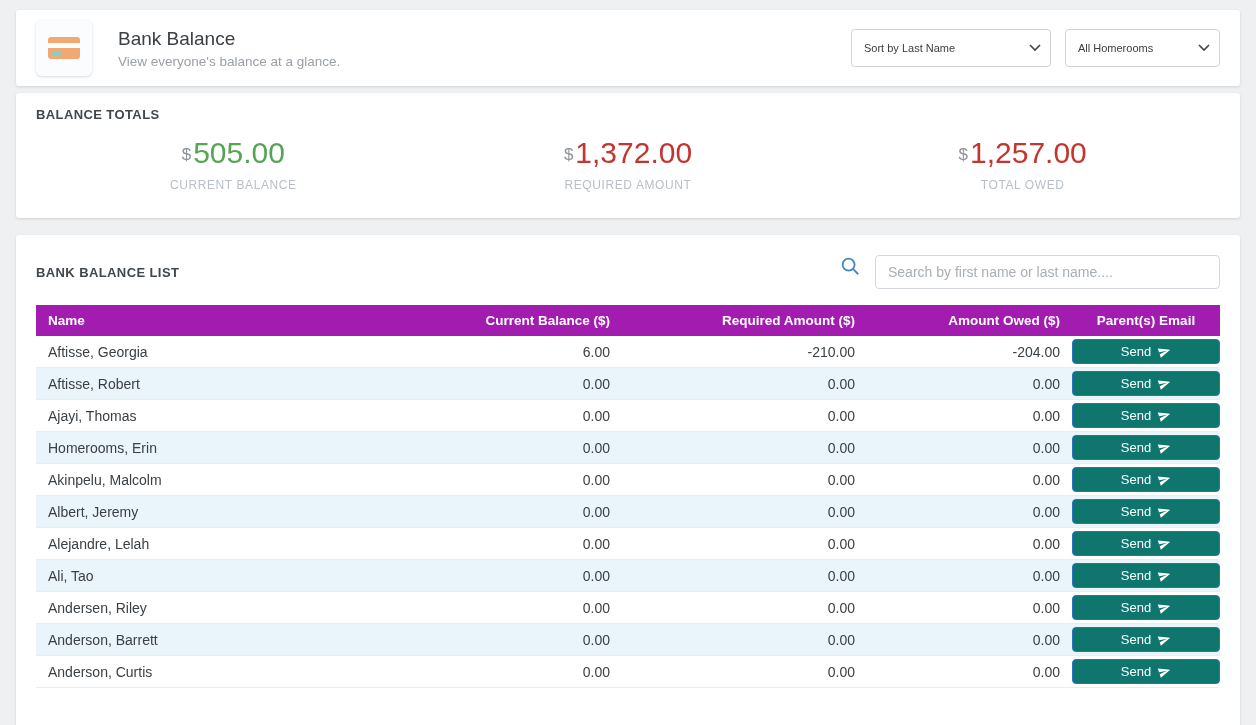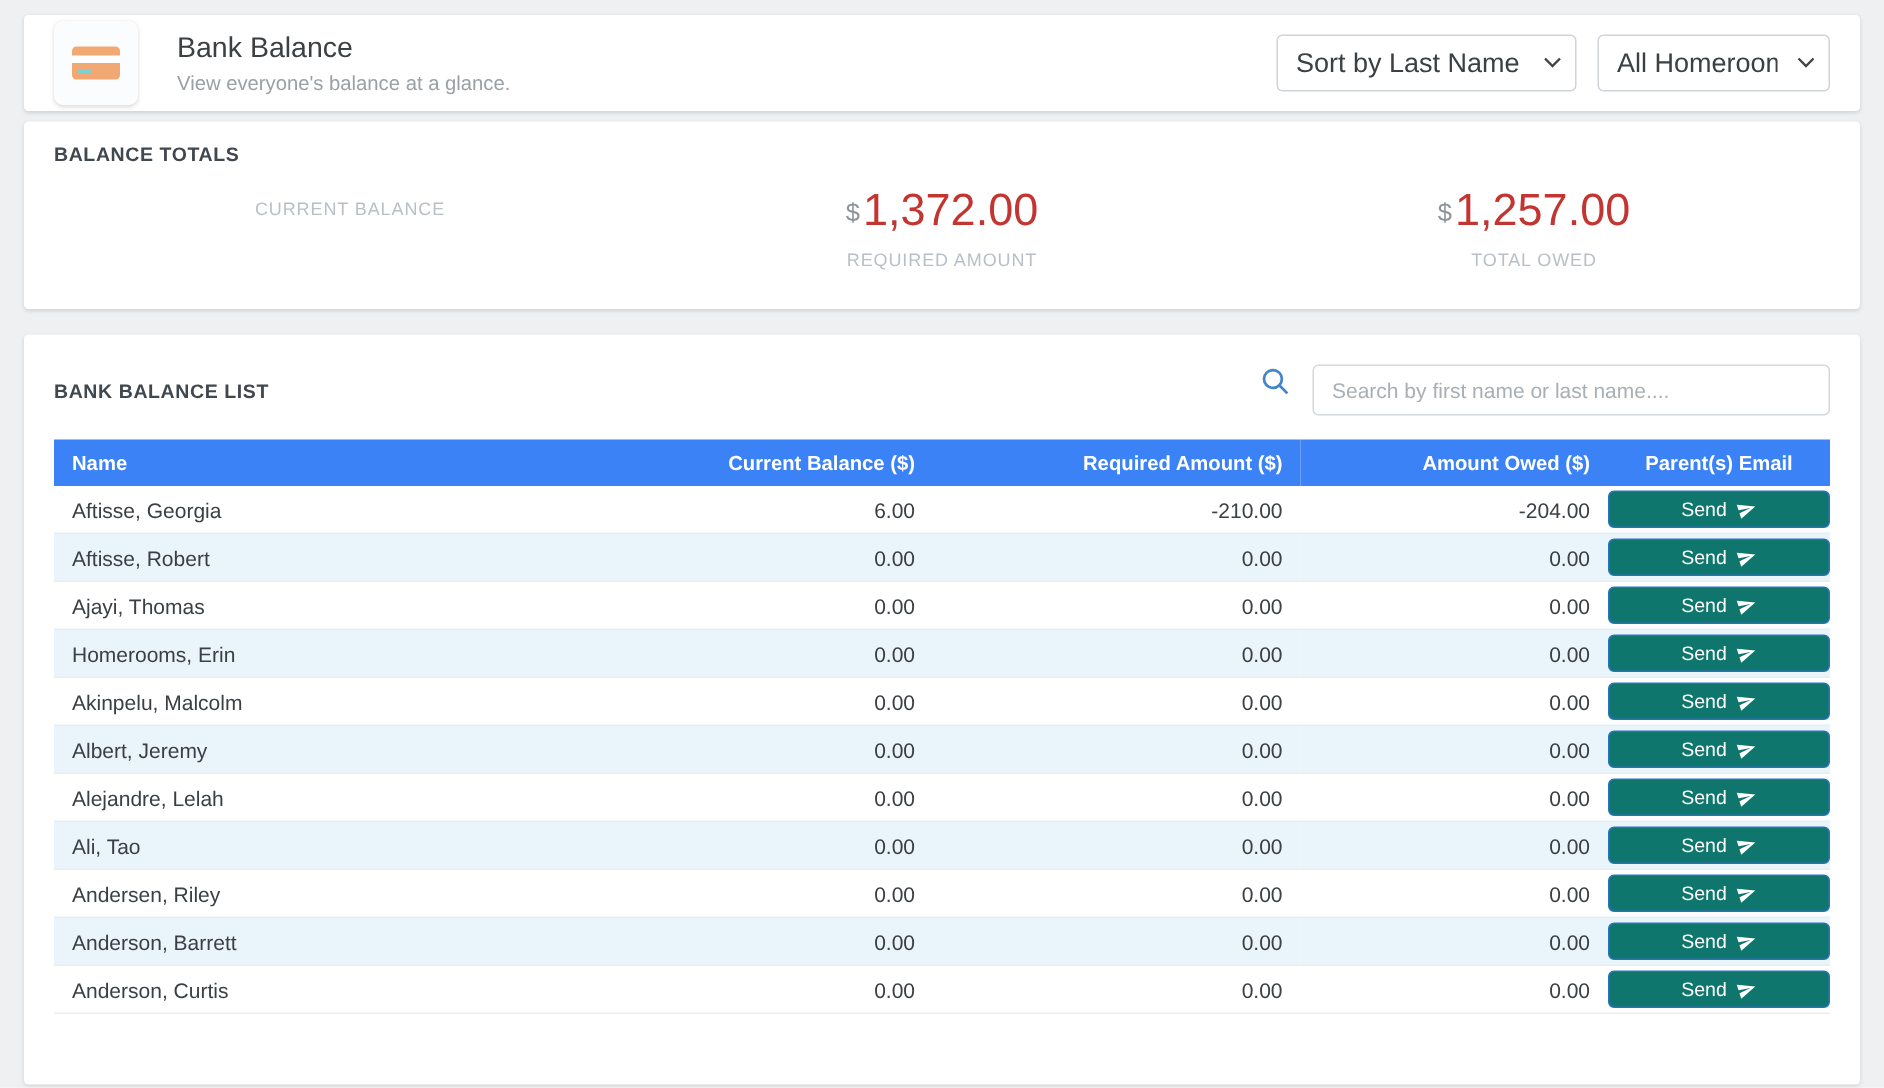--- a/index.html
+++ b/index.html
@@ -12,21 +12,21 @@
   .page { padding: 10px 16px 0 16px; }
   .card {
     background: #ffffff;
     border-radius: 3px;
     box-shadow: 0 1px 3px rgba(0,0,0,0.13);
   }
 
   
   .header-card {
     display: flex; align-items: center;
-    padding: 10px 20px; height: 64px;
+    padding: 10px 20px; height: 76px;
   }
   .icon-box {
     width: 56px; height: 56px; border-radius: 6px;
     background: #fbfcfd; box-shadow: 0 1px 3px rgba(0,0,0,0.15);
     display: flex; align-items: center; justify-content: center;
     margin-right: 26px;
   }
   .card-icon {
     width: 32px; height: 22px; border-radius: 3px;
     background: #f2a873; position: relative; overflow: hidden;
@@ -41,21 +41,21 @@
   .header-titles .title { font-size: 19px; color: #3c4043; font-weight: 400; }
   .header-titles .subtitle { font-size: 13.5px; color: #9aa0a6; margin-top: 4px; }
 
   .header-selects { margin-left: auto; display: flex; gap: 14px; }
   .select-wrap { position: relative; }
   .select-wrap select {
     -webkit-appearance: none; appearance: none;
     height: 38px; min-width: 140px;
     padding: 0 34px 0 12px;
     border: 1px solid #ced4da; border-radius: 4px;
-    background: #ffffff; color: #3b4045; font-size: 18px;
+    background: #ffffff; color: #3b4045; font-size: 11px;
     font-family: "Liberation Sans", sans-serif;
     cursor: pointer;
   }
   .select-wrap .chev {
     position: absolute; right: 10px; top: 50%; transform: translateY(-50%);
     pointer-events: none; display: flex;
   }
   .sel-sort select { width: 200px; }
   .sel-district select { width: 145px; }
   .sel-homeroom select { width: 155px; }
@@ -82,21 +82,21 @@
   .search-input {
     width: 345px; height: 34px;
     border: 1px solid #d3d8dc; border-radius: 4px;
     padding: 0 12px; font-size: 14px; color: #3b4045;
     font-family: "Liberation Sans", sans-serif;
   }
   .search-input::placeholder { color: #a8afb5; }
 
   table { width: 100%; border-collapse: collapse; margin-top: 16px; font-size: 14px; }
   thead th {
-    background: #3b82f6; color: #ffffff; font-weight: bold; font-size: 13.5px;
+    background: #a21caf; color: #ffffff; font-weight: bold; font-size: 13.5px;
     padding: 8px 12px; text-align: left;
   }
   thead th.num { text-align: right; }
   thead th.email { text-align: center; width: 148px; }
   thead th.col-cb { width: 190px; }
   thead th.col-ra { width: 245px; margin-top: 28px; }
   thead th.col-ao { width: 205px; }
   tbody td { padding: 6px 12px; border-bottom: 1px solid #e9edf0; color: #3b4045; }
   tbody tr:nth-child(even) { background: #eaf4fb; }
   td.cell-num { text-align: right; }
@@ -147,20 +147,23 @@
             </svg>
         </span>
       </div>
     </div>
   </div>
 
   <div class="card totals-card">
     <div class="section-title">BALANCE TOTALS</div>
     <div class="totals-row">
       <div class="total-col">
+        <div class="total-amount">
+          <span class="cur">$</span><span style="color: rgb(85, 165, 85);">505.00</span>
+        </div>
         <div class="total-label">CURRENT BALANCE</div>
       </div>
       <div class="total-col">
         <div class="total-amount">
           <span class="cur">$</span><span style="color: rgb(194, 53, 49);">1,372.00</span>
         </div>
         <div class="total-label">REQUIRED AMOUNT</div>
       </div>
       <div class="total-col">
         <div class="total-amount">

